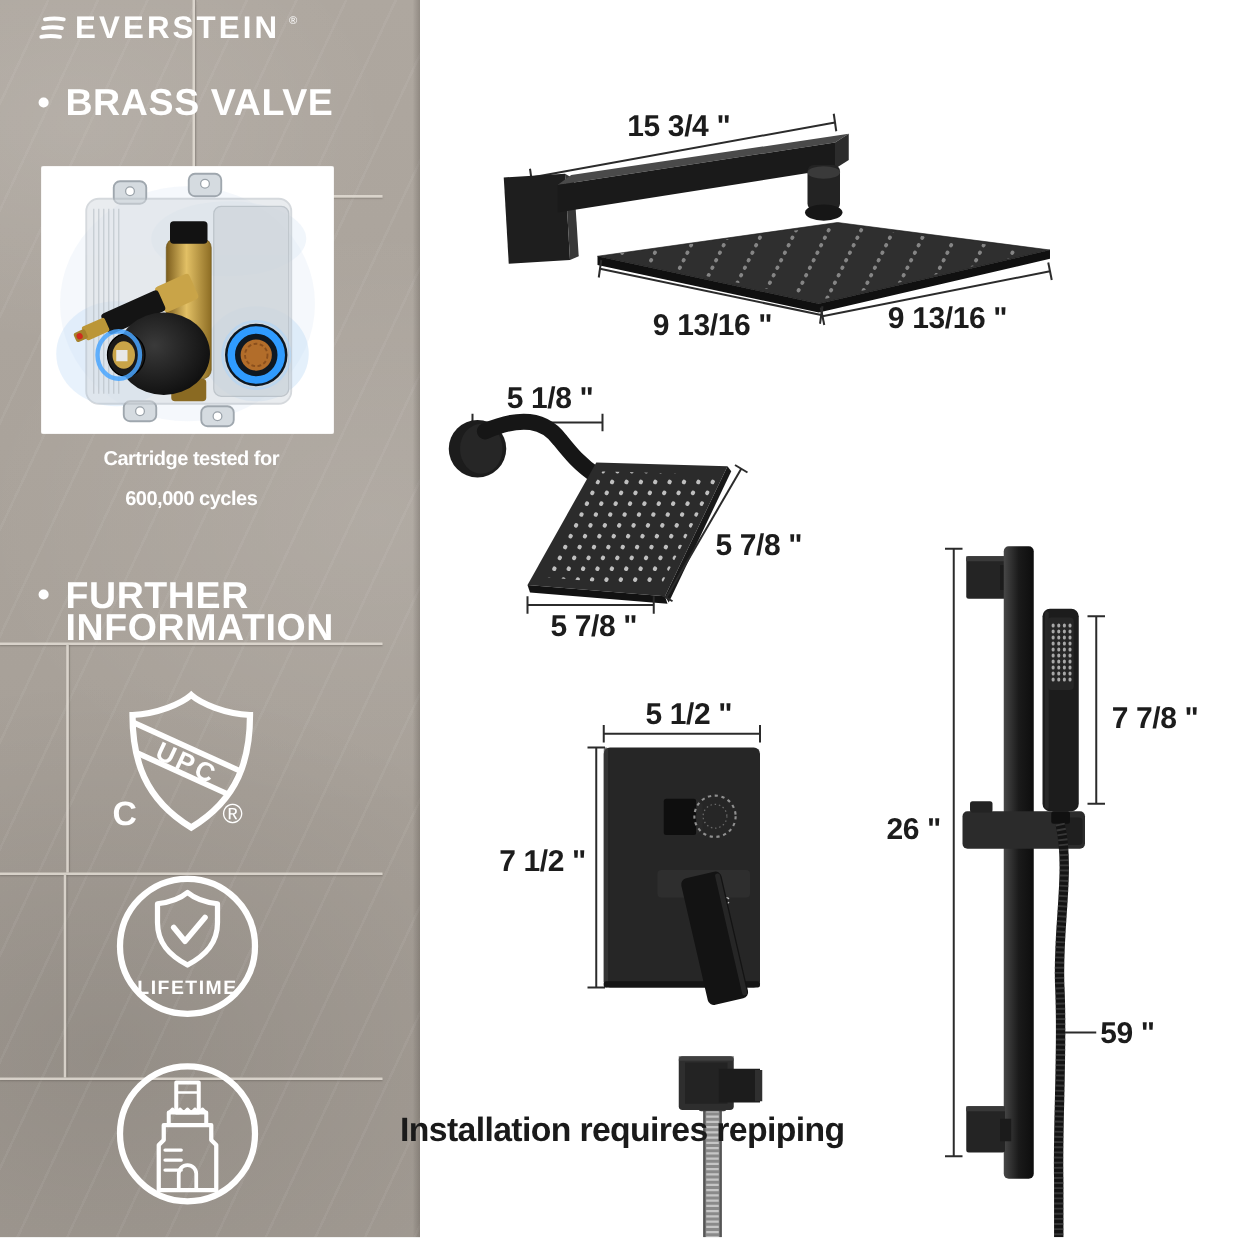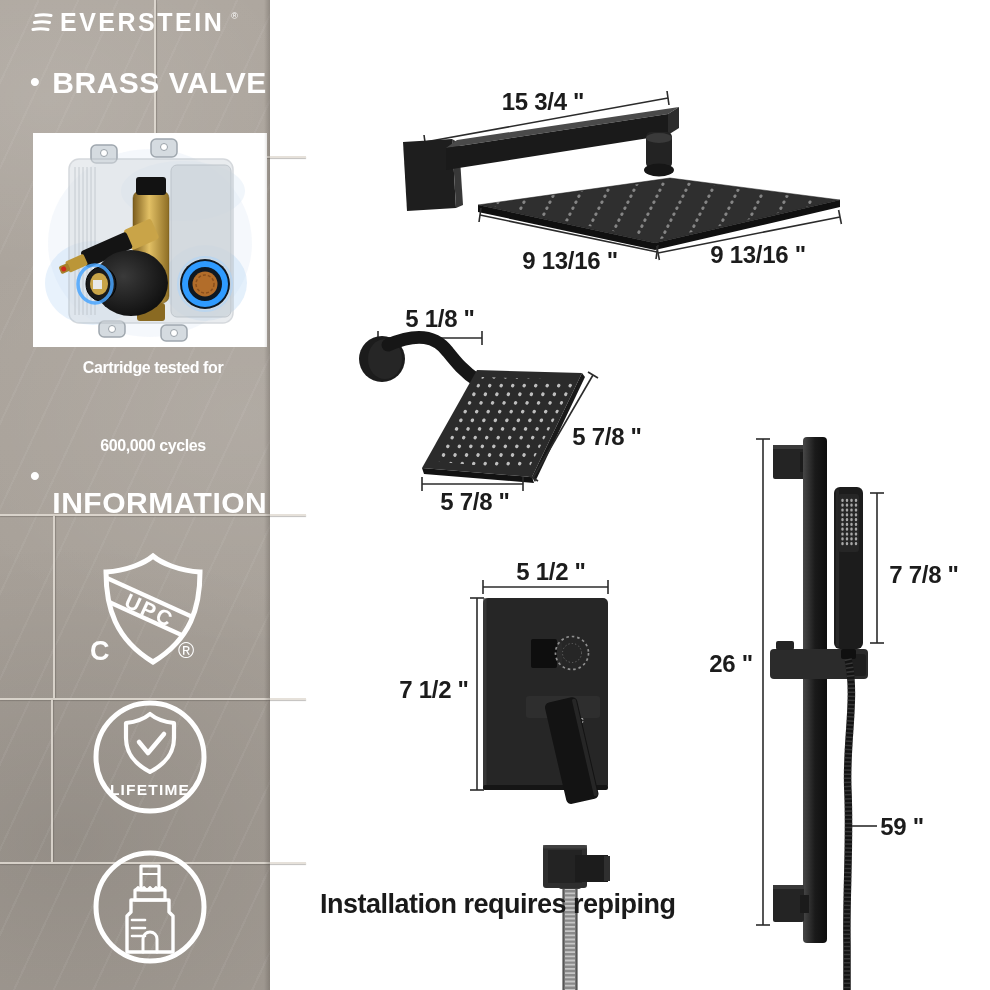--- a/index.html
+++ b/index.html
@@ -1,19 +1,19 @@
 <!DOCTYPE html>
 <html><head>
 <meta charset="utf-8">
 <style>
   html,body{margin:0;padding:0;background:#ffffff;}
   .stage{position:relative;width:990px;height:990px;overflow:hidden;background:#ffffff;
          font-family:"Liberation Sans","DejaVu Sans",sans-serif;}
   
-  .sidebar{position:absolute;left:0;top:0;width:270px;height:990px;
+  .sidebar{position:absolute;left:0;top:0;width:336px;height:990px;
     background:
       repeating-linear-gradient(115deg, rgba(255,255,255,0) 0 34px, rgba(255,255,255,.05) 34px 36px),
       radial-gradient(420px 300px at 18% 10%, rgba(255,255,255,.10), rgba(255,255,255,0) 60%),
       radial-gradient(520px 380px at 90% 42%, rgba(255,255,255,.09), rgba(255,255,255,0) 62%),
       radial-gradient(600px 460px at 25% 85%, rgba(0,0,0,.10), rgba(0,0,0,0) 65%),
       linear-gradient(180deg,#aea79f 0%,#a9a29a 45%,#a39c94 100%);}
   .sidebar::after{content:"";position:absolute;right:0;top:0;width:6px;height:100%;
       background:linear-gradient(90deg,rgba(70,64,58,0),rgba(70,64,58,.28));}
   .seam{position:absolute;background:rgba(226,220,212,.85);box-shadow:0 1px 1px rgba(92,86,78,.38);}
   .seam.v{width:2px;box-shadow:1px 0 1px rgba(92,86,78,.38);}
@@ -21,21 +21,21 @@
   .logo{position:absolute;left:30px;top:10px;display:flex;align-items:center;gap:6px;color:#fff;}
   .logo .txt{font-size:25px;font-weight:700;letter-spacing:2.5px;line-height:1;}
   .logo .reg{font-size:9px;vertical-align:super;margin-left:1px;transform:translateY(-7px);display:inline-block;}
   .heading{position:absolute;color:#fff;font-weight:700;font-size:30px;letter-spacing:.5px;display:flex;gap:12px;line-height:26px;}
   .heading .blt{font-size:28px;line-height:24px;}
   .brass{left:30px;top:70px;}
   .further{left:30px;top:464px;}
   .valve-box{position:absolute;left:33px;top:133px;width:234px;height:214px;background:#fff;border-radius:2px;}
   .caption{position:absolute;left:0;width:306px;text-align:center;color:#fff;font-weight:700;
            font-size:16px;letter-spacing:-.4px;}
-  .cap1{top:359px;} .cap2{top:391px;margin-top:46px;}
+  .cap1{top:359px;} .cap2{top:391px;}
   .badge{position:absolute;}
   
   .title{position:absolute;left:650px;top:14px;width:320px;text-align:center;color:#0d0d0d;
          font-size:40px;font-weight:800;letter-spacing:.5px;white-space:nowrap;}
   .dim{position:absolute;transform:translate(-50%,-50%);color:#1c1c1c;font-size:24px;font-weight:600;
        letter-spacing:-.3px;white-space:nowrap;z-index:4;}
   .note{position:absolute;left:320px;color:#1a1a1a;font-size:27px;font-weight:700;letter-spacing:-.5px;
         white-space:nowrap;z-index:5;}
   .n1{top:889px;} .n2{top:928px;}
   .dg{position:absolute;}
@@ -141,21 +141,21 @@
         </g>
       </svg>
     </div>
 
     <div class="caption cap1">Cartridge tested for</div>
     <div class="caption cap2">600,000 cycles</div>
 
     <div class="heading further">
       <span class="blt">•</span>
       <span>
-        <br>
+        <span>FURTHER</span><br>
         <span>INFORMATION</span>
       </span>
     </div>
 
     <svg class="badge" style="left:88px;top:550px" width="130" height="124" viewBox="0 0 130 124">
       <defs>
         <clipPath id="upcClip">
           <path d="M65,6 C73,13 92,21 112,22 C112,57 103,89 65,112 C27,89 18,57 18,22 C38,21 57,13 65,6 Z"></path>
         </clipPath>
       </defs>

